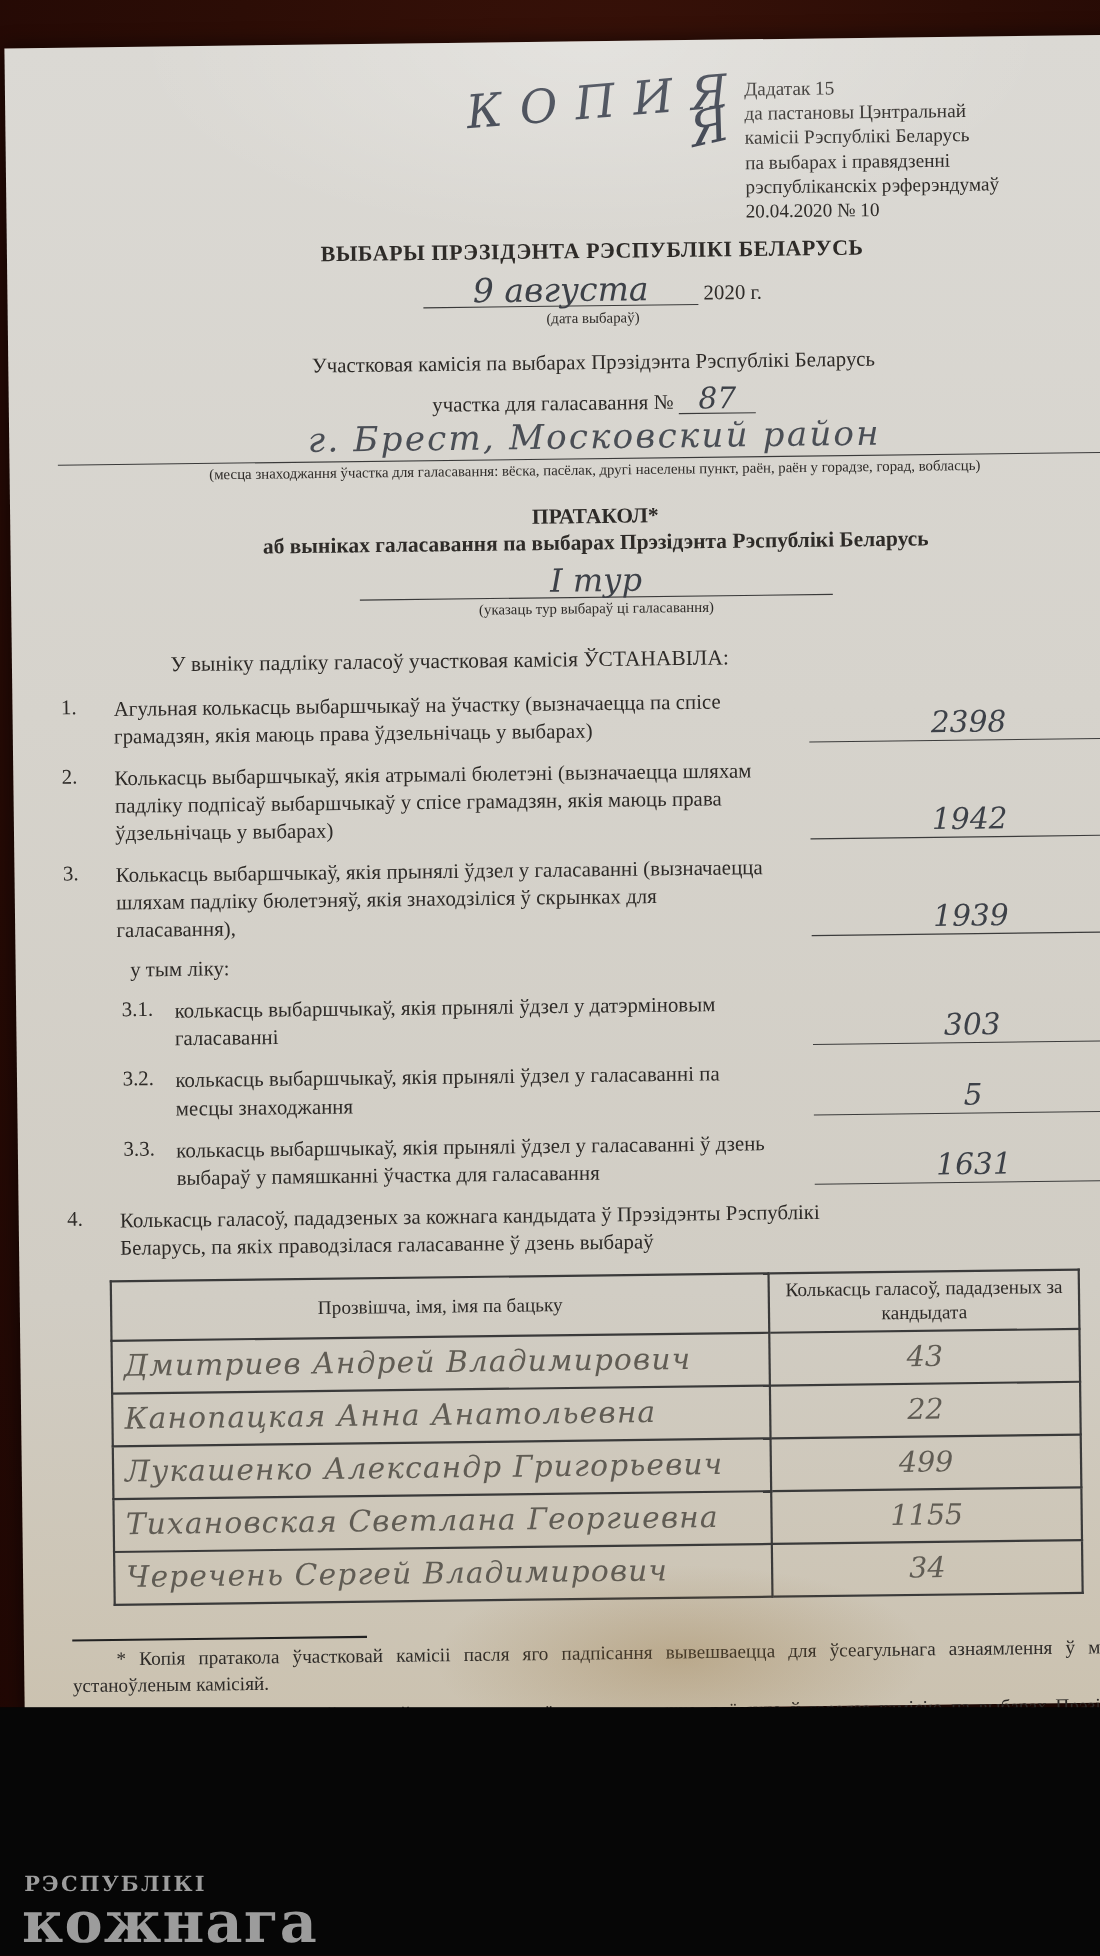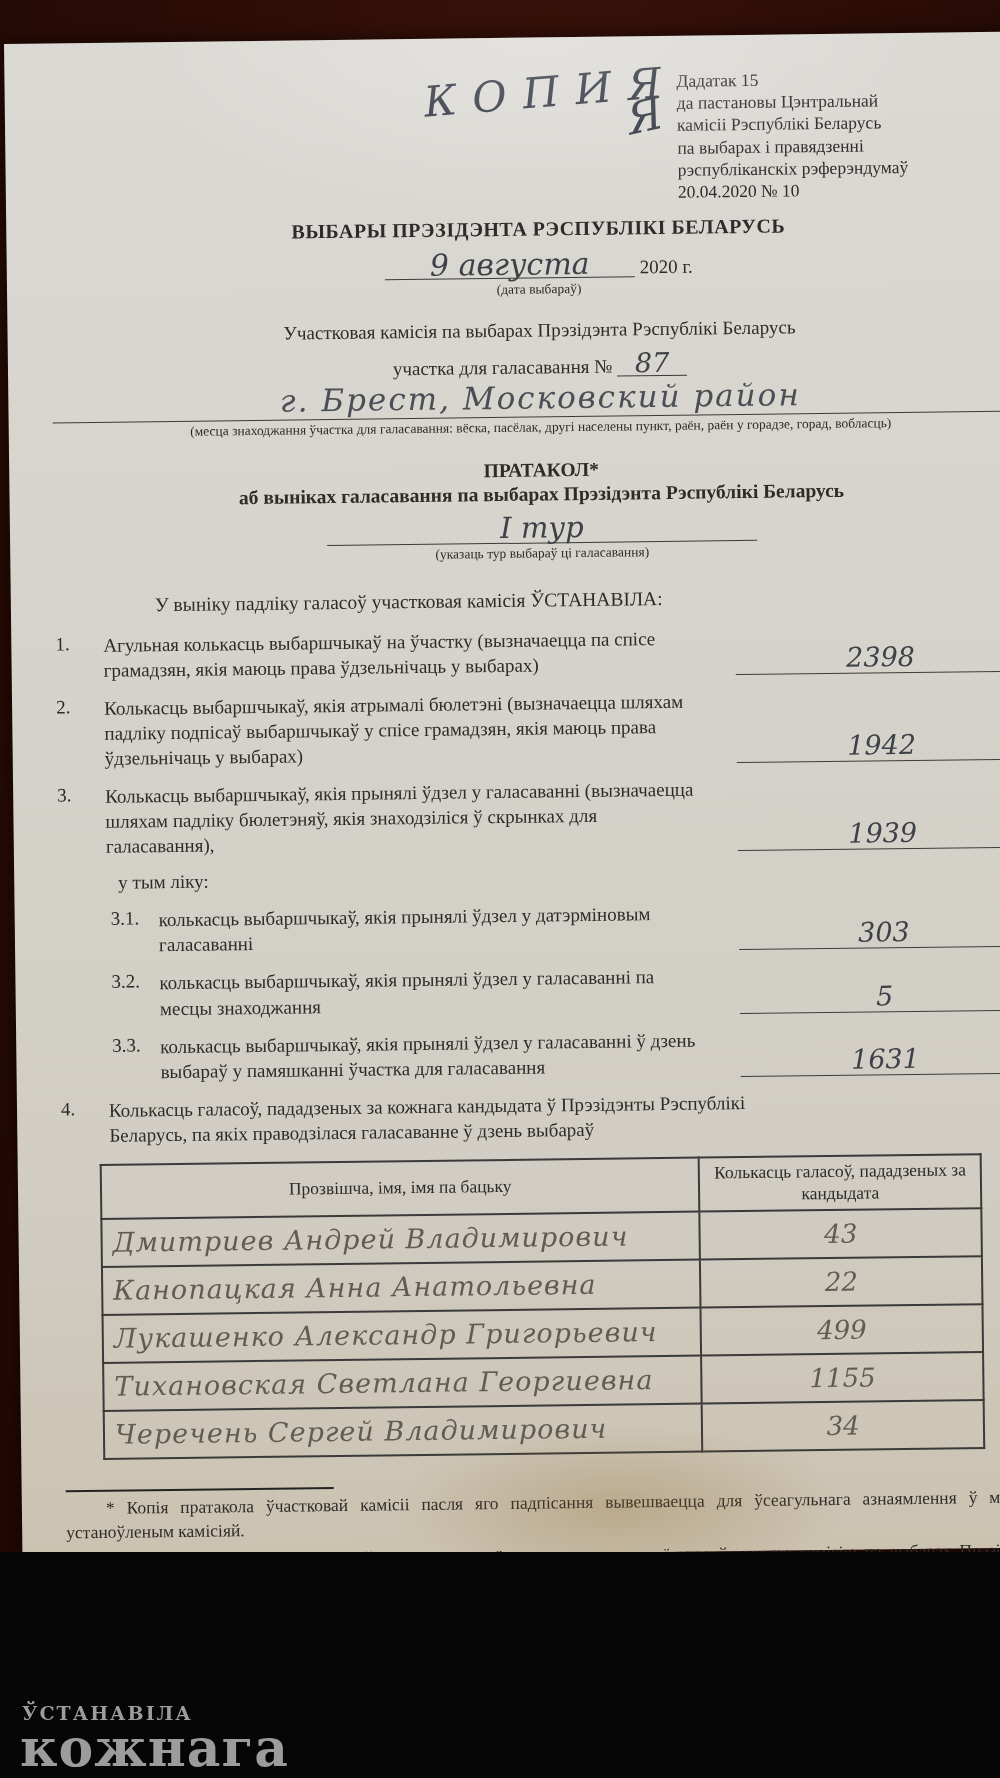--- a/index.html
+++ b/index.html
@@ -191,17 +191,17 @@
       </table>
 
     <div class="foot-line"></div>
     <p class="note">* Копія пратакола ўчастковай камісіі пасля яго падпісання вывешваецца для ўсеагульнага азнаямлення ў месцы, устаноўленым камісіяй.</p>
     <p class="note">Да пратакола, які накіроўваецца ў адпаведную раённую, гарадскую, раённую ў горадзе камісію па выбарах Прэзідэнта Рэспублікі Беларусь, прыкладаюцца, калі яны ёсць, асобныя думкі членаў камісіі, заявы давераных асоб кандыдатаў у Прэзідэнты Рэспублікі Беларусь і іншых асоб аб парушэннях, дапушчаных у ходзе галасавання або пры падліку галасоў, і прынятыя па іх рашэнні камісіі.</p>
 
   </div>
 
   <div class="band">
     <div class="logo">
-      <div class="logo-top">ЎСТАНАВІЛА</div>
+      <div class="logo-top">РЭСПУБЛІКІ</div>
       <div class="logo-bottom">кожнага</div>
     </div>
   </div>
 </div>
 
 </body></html>

